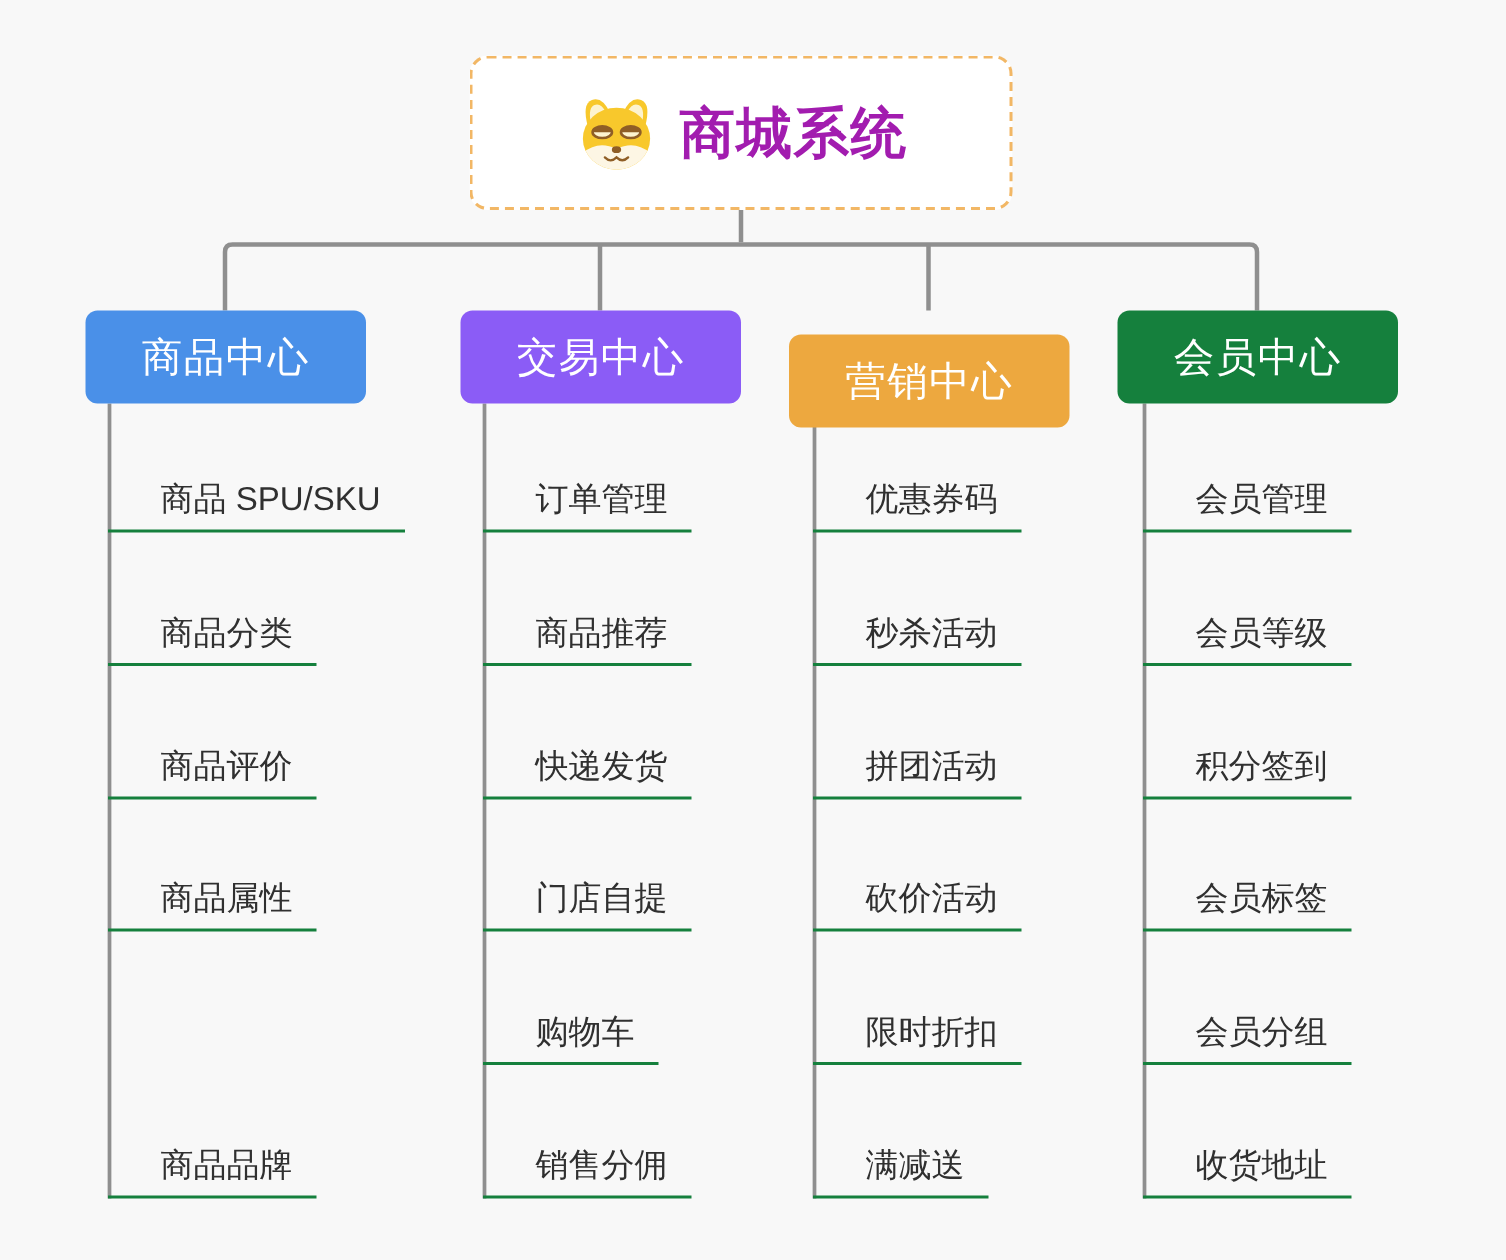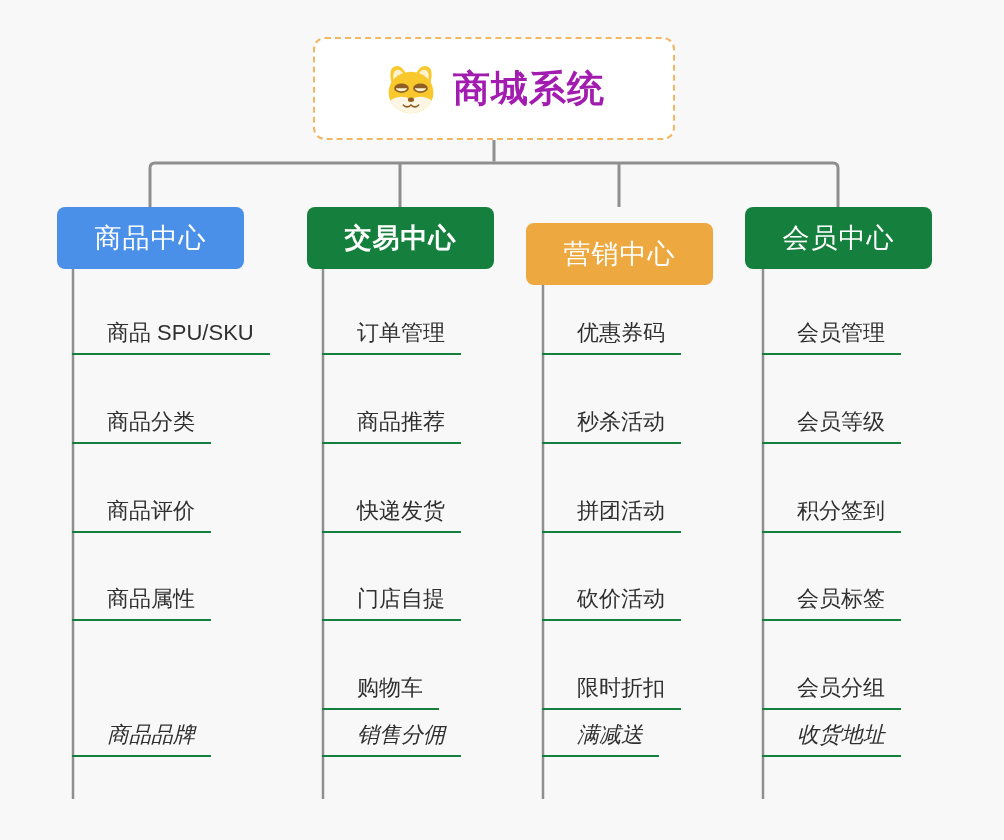--- a/index.html
+++ b/index.html
@@ -72,21 +72,21 @@
   }
   .c0{left:72px;}
   .c1{left:322px;}
   .c2{left:542px;}
   .c3{left:762px;}
   .r0{top:320px;}
   .r1{top:409px;}
   .r2{top:498px;}
   .r3{top:586px;}
   .r4{top:675px;}
-  .r5{top:722px;font-style:italic;}
+  .r5{top:764px;}
 </style>
 </head>
 <body>
 
 <div class="canvas">
 
   <svg class="connectors" viewBox="0 0 1004 840" xmlns="http://www.w3.org/2000/svg">
 
     <path d="M494,140 V161.5" stroke="#8f8f8f" stroke-width="3" fill="none"></path>
 
@@ -132,21 +132,21 @@
 
         <path d="M23,47.5 Q27.5,52 32,47.5 Q36.5,52 41,47.5" stroke="#8f5e26" stroke-width="1.8" fill="none" stroke-linecap="round"></path>
       </svg>
     </span>
     <span class="root-title">商城系统</span>
   </div>
 
   <div class="branch-header bh0" style="background-color: rgb(74, 144, 232);">
     <span>商品中心</span>
   </div>
-  <div class="branch-header bh1" style="background-color: #15803d; font-weight: bold;">
+  <div class="branch-header bh1" style="background-color: #8b5cf6;">
     <span>交易中心</span>
   </div>
   <div class="branch-header bh2" style="background-color: rgb(237, 168, 63); margin-top: 16px;">
     <span>营销中心</span>
   </div>
   <div class="branch-header bh3" style="background-color: #15803d;">
     <span>会员中心</span>
   </div>
 
   <div class="sub-item c0 r0">商品 SPU/SKU</div>

